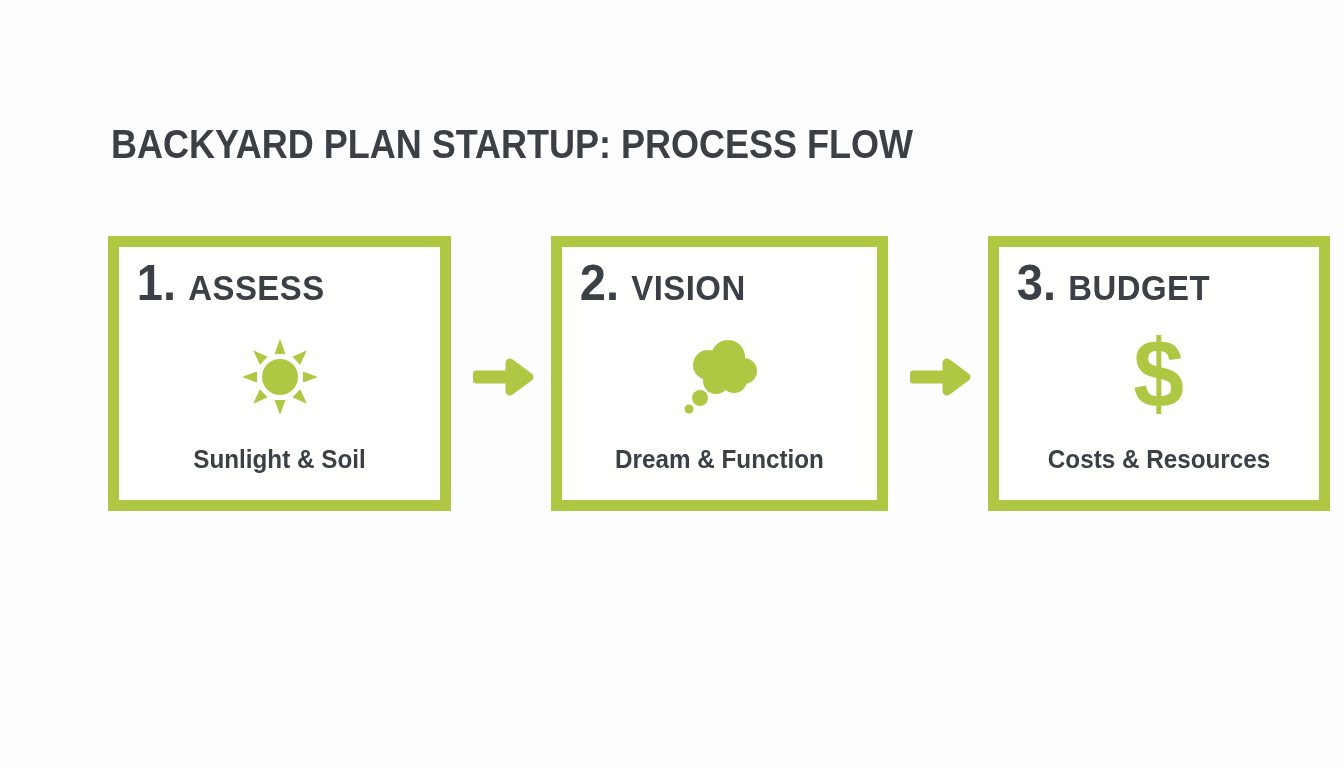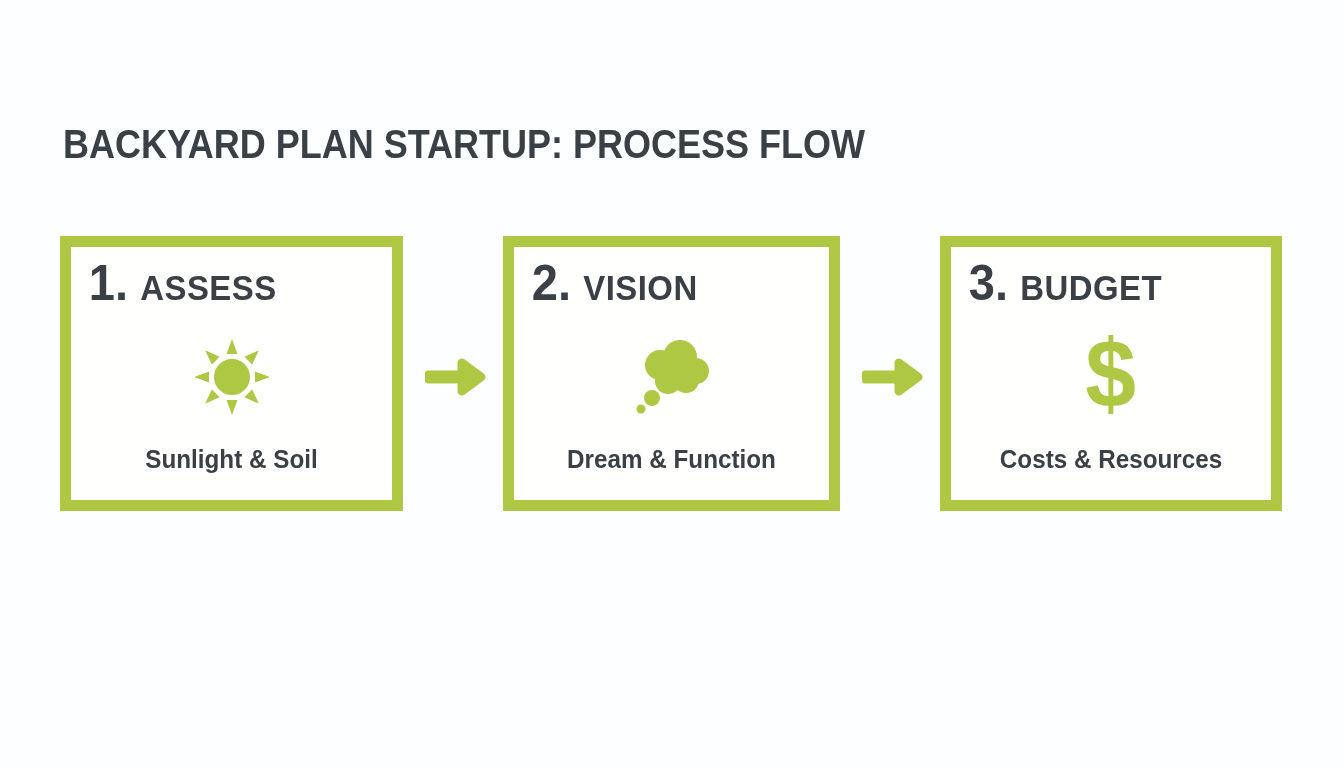--- a/index.html
+++ b/index.html
@@ -7,21 +7,21 @@
     --dark-text: #3a4045;
     --background: #fdfeff;
   }
   * { margin: 0; padding: 0; box-sizing: border-box; }
   html, body { width: 1344px; height: 768px; overflow: hidden; }
   body {
     background: var(--background);
     font-family: "Liberation Sans", sans-serif;
     position: relative;
   }
-  .canvas { position: absolute; inset: 0; }
+  .canvas { position: absolute; inset: 0; margin-left: 48px; }
 
   .title {
     position: absolute;
     left: 63px;
     top: 122px;
     font-size: 40px;
     font-weight: bold;
     color: var(--dark-text);
     letter-spacing: 0px;
     white-space: nowrap;

